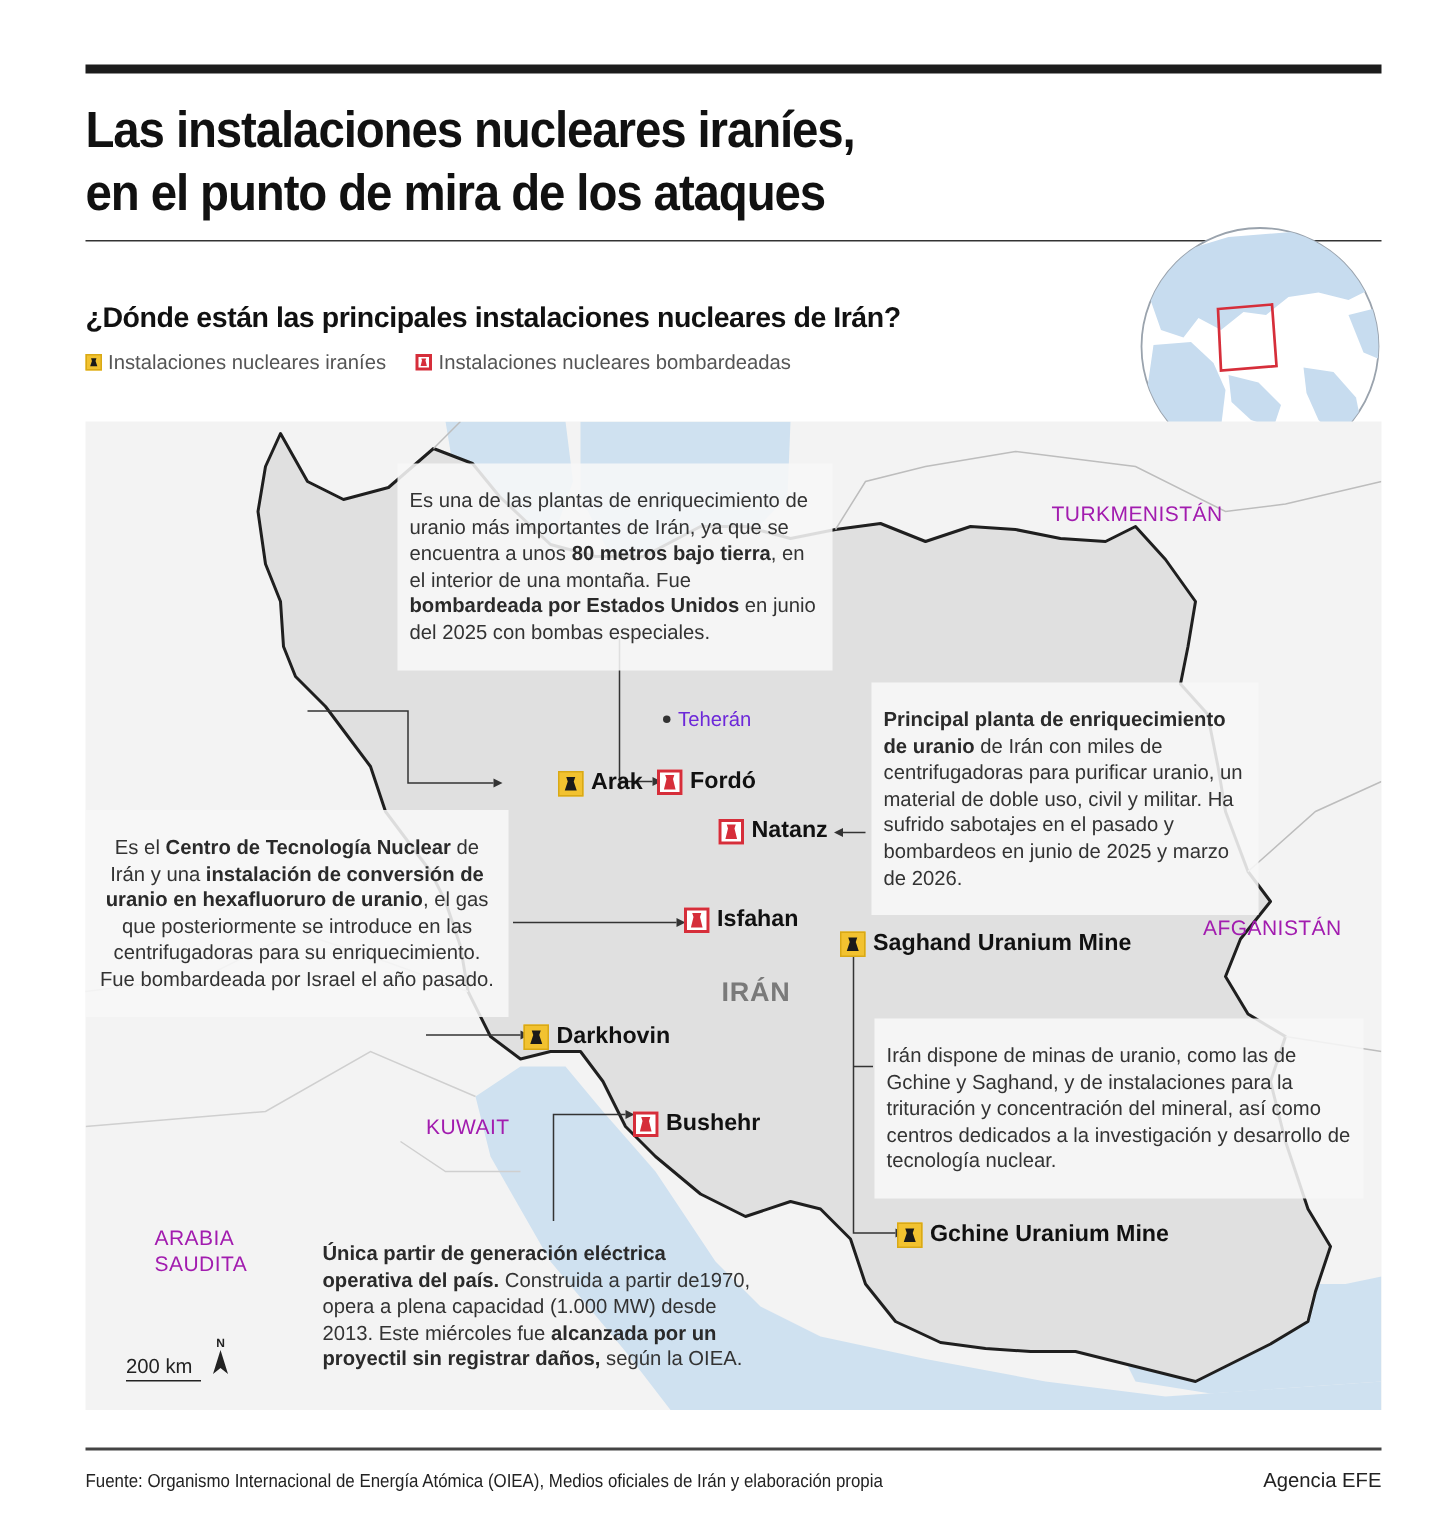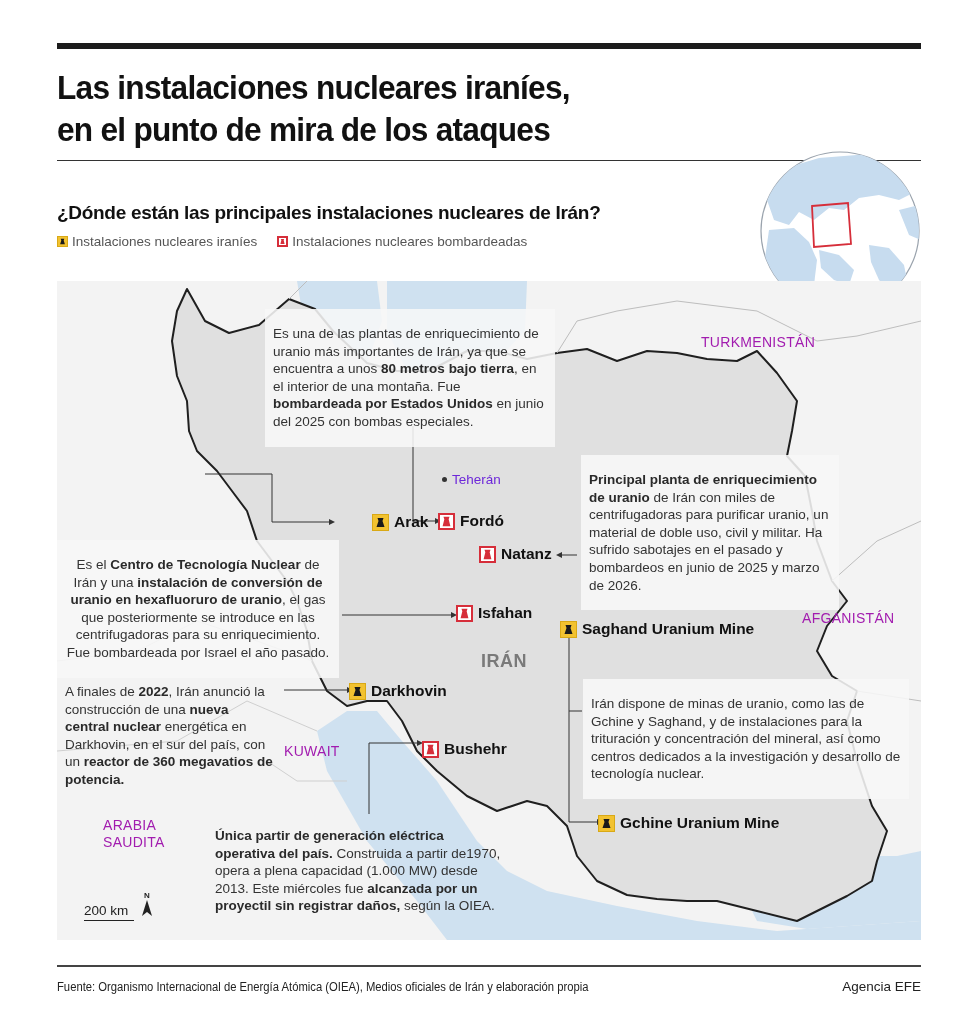--- a/index.html
+++ b/index.html
@@ -224,23 +224,20 @@
 
 
   <div class="note box" style="left:524px; top:174px; width:258px;">
     <b>Principal planta de enriquecimiento de uranio</b><span> de Irán con miles de centrifugadoras para purificar uranio, un material de doble uso, civil y militar. Ha sufrido sabotajes en el pasado y bombardeos en junio de 2025 y marzo de 2026.</span>
   </div>
 
   <div class="note box" style="left:0px; top:259px; width:282px; padding-left:8px;text-align:center;">
     <span>Es el </span><b>Centro de Tecnología Nuclear</b><span> de Irán y una </span><b>instalación de conversión de uranio en hexafluoruro de uranio</b><span>, el gas que posteriormente se introduce en las centrifugadoras para su enriquecimiento. Fue bombardeada por Israel el año pasado.</span>
   </div>
 
-  <div class="note" style="left:8px; top:402px; width:210px;">
-    <span>A finales de </span><b>2022</b><span>, Irán anunció la construcción de una </span><b>nueva central nuclear</b><span> energética en Darkhovin, en el sur del país, con un </span><b>reactor de 360 megavatios de potencia.</b>
-  </div>
 
   <div class="note box" style="left:526px; top:398px; width:326px;">
     <span>Irán dispone de minas de uranio, como las de Gchine y Saghand, y de instalaciones para la trituración y concentración del mineral, así como centros dedicados a la investigación y desarrollo de tecnología nuclear.</span>
   </div>
 
   <div class="note" style="left:158px; top:546px; width:292px;">
     <b>Única partir de generación eléctrica operativa del país.</b><span> Construida a partir de1970, opera a plena capacidad (1.000 MW) desde 2013. Este miércoles fue </span><b>alcanzada por un proyectil sin registrar daños,</b><span> según la OIEA.</span>
   </div>
 
   <div class="scale">

